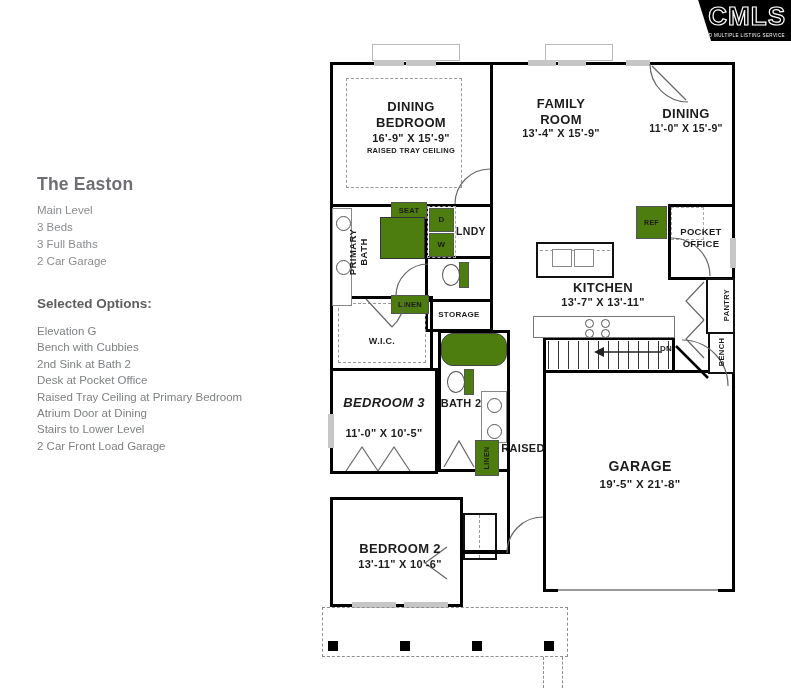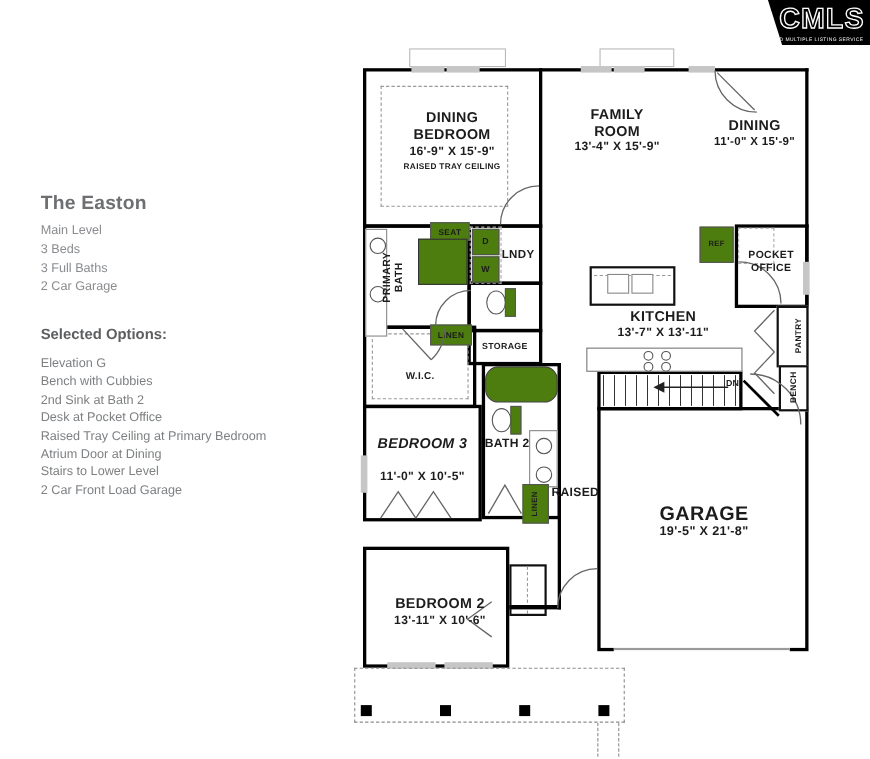--- a/index.html
+++ b/index.html
@@ -187,21 +187,21 @@
 
   <div class="lbl" style="left:561px;top:112px;font-size:13px;width:80px;">FAMILY ROOM</div>
   <div class="lbl dims" style="left:561px;top:134px;font-size:11px;width:120px;">13'-4" X 15'-9"</div>
 
   <div class="lbl" style="left:686px;top:114px;font-size:13px;width:90px;">DINING</div>
   <div class="lbl dims" style="left:686px;top:129px;font-size:10.5px;width:120px;">11'-0" X 15'-9"</div>
 
   <div class="lbl" style="left:603px;top:288px;font-size:13px;width:100px;">KITCHEN</div>
   <div class="lbl dims" style="left:603px;top:303px;font-size:11px;width:140px;">13'-7" X 13'-11"</div>
 
-  <div class="lbl" style="left:640px;top:467px;font-size:18px;width:110px;">GARAGE</div>
+  <div class="lbl" style="left:640px;top:467px;font-size:14px;width:110px;">GARAGE</div>
   <div class="lbl dims" style="left:640px;top:484px;font-size:11.5px;width:140px;">19'-5" X 21'-8"</div>
 
   <div class="lbl" style="left:384px;top:403px;font-size:13px;width:140px;font-style:italic;">BEDROOM 3</div>
   <div class="lbl dims" style="left:384px;top:434px;font-size:11px;width:140px;">11'-0" X 10'-5"</div>
 
   <div class="lbl" style="left:400px;top:549px;font-size:13px;width:140px;">BEDROOM 2</div>
   <div class="lbl dims" style="left:400px;top:565px;font-size:11px;width:140px;">13'-11" X 10'-6"</div>
 
   <div class="lbl" style="left:461px;top:404px;font-size:11px;width:42px;">BATH 2</div>
   <div class="lbl" style="left:523px;top:449px;font-size:11px;width:60px;">RAISED</div>

